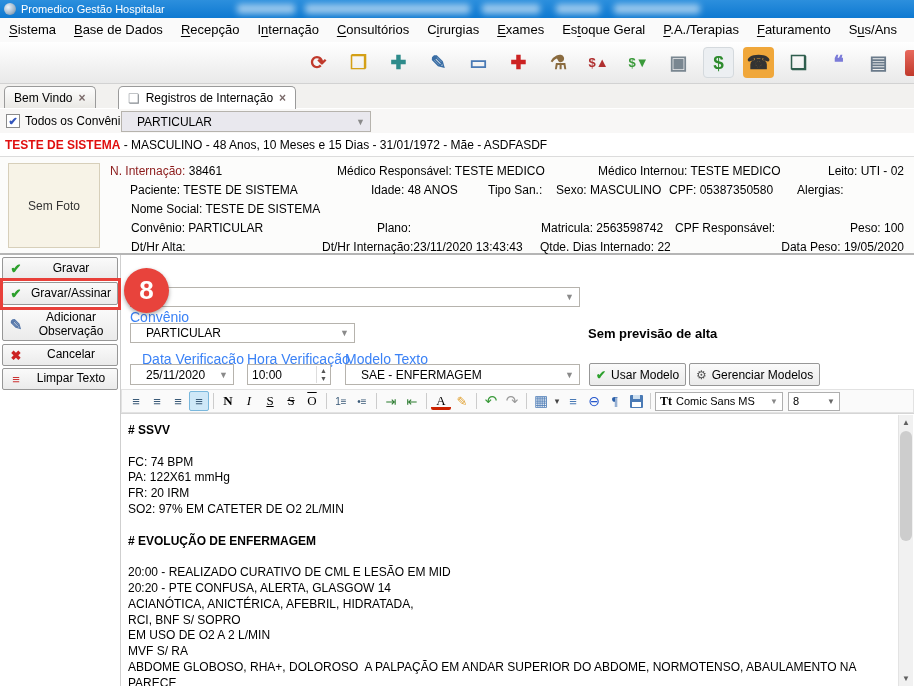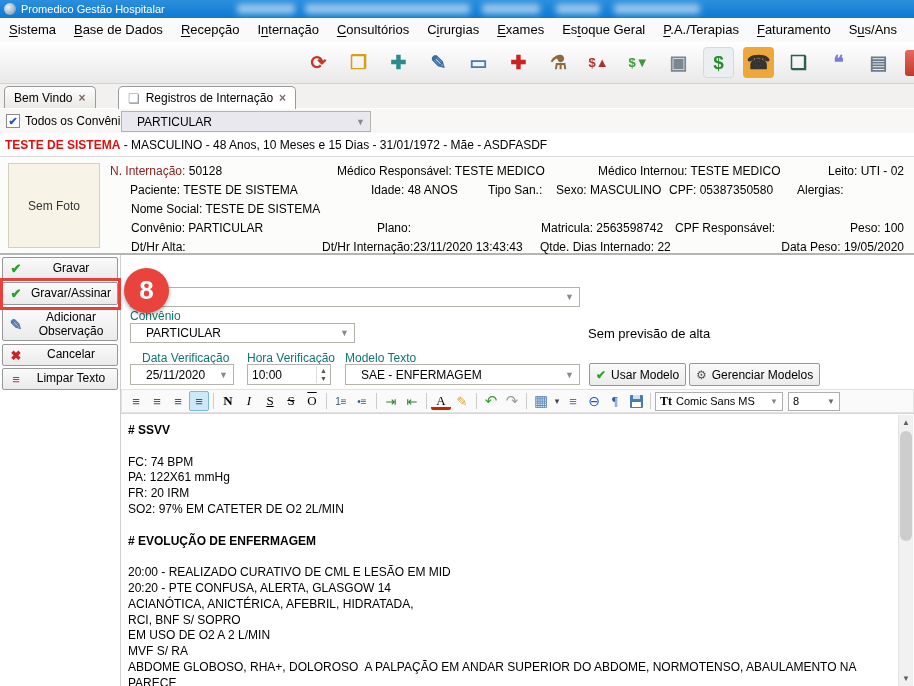--- a/index.html
+++ b/index.html
@@ -49,22 +49,22 @@
 
   
   .sbtn{position:absolute;left:2px;width:116px;background:linear-gradient(#fafafa,#ebebeb);border:1px solid #979797;border-radius:2px;font-size:12px;display:flex;align-items:center;cursor:pointer;}
   .sbtn .sic{width:26px;text-align:center;font-size:13px;font-weight:bold;}
   .sbtn .slb{flex:1;text-align:center;padding-right:4px;line-height:1.15;}
   .vsep{position:absolute;left:120px;top:255px;bottom:0;width:1px;background:#cfcfcf;}
   .red-rect{position:absolute;left:0;top:278px;width:121px;height:32px;border:3px solid #e8403a;z-index:5;pointer-events:none;}
   .red-circle{position:absolute;left:124px;top:268px;width:45px;height:45px;border-radius:50%;background:#e8433c;color:#fff;font-size:26px;font-weight:bold;display:flex;align-items:center;justify-content:center;z-index:6;box-shadow:0 2px 4px rgba(0,0,0,.35);}
 
   
-  .flabel{position:absolute;font-size:12px;color:#0f766e;white-space:nowrap;}
-  .bold-note{position:absolute;left:588px;top:326px;font-size:13px;font-weight:normal;}
+  .flabel{position:absolute;font-size:14px;color:#3b82f6;white-space:nowrap;}
+  .bold-note{position:absolute;left:588px;top:326px;font-size:13px;font-weight:bold;}
   .btn{position:absolute;height:23px;background:linear-gradient(#fafafa,#ebebeb);border:1px solid #979797;border-radius:2px;font-size:12px;display:flex;align-items:center;justify-content:center;gap:5px;cursor:pointer;padding:0 6px;white-space:nowrap;}
   .spin{position:absolute;background:#fff;border:1px solid #b6b3ad;font-size:12px;display:flex;align-items:center;padding-left:4px;}
   .spin .updown{margin-left:auto;display:flex;flex-direction:column;font-size:7px;color:#555;border-left:1px solid #ddd;padding:1px 3px;line-height:1.1;}
 
   
   .etoolbar{position:absolute;left:121px;top:389px;right:0;height:24px;background:#fafafa;border:1px solid #e2e2e2;display:flex;align-items:center;gap:1px;padding-left:4px;}
   .ebtn{width:20px;height:20px;display:flex;align-items:center;justify-content:center;font-size:13px;border-radius:2px;cursor:pointer;font-family:"Liberation Serif",serif;}
   .ebtn.sans{font-family:"Liberation Sans",sans-serif;}
   .ebtn.active{background:#cfe8f8;border:1px solid #79b7dc;}
   .esep{width:1px;height:16px;background:#ccc;margin:0 3px;}
@@ -168,21 +168,21 @@
     </div>
   </div>
 
   <div class="patientheader">
     <span class="pname">TESTE DE SISTEMA</span>
     <span> - MASCULINO - 48 Anos, 10 Meses e 15 Dias - 31/01/1972 - Mãe - ASDFASDF</span>
   </div>
 
   <div class="panel">
     <div class="semfoto">Sem Foto</div>
-    <span class="pf" style="left:110px;top:7px"><span class="dr">N. Internação:</span><span> 50128</span></span>
+    <span class="pf" style="left:110px;top:7px"><span class="dr">N. Internação:</span><span> 38461</span></span>
     <span class="pf" style="left:337px;top:7px">Médico Responsável: TESTE MEDICO</span>
     <span class="pf" style="left:598px;top:7px">Médico Internou: TESTE MEDICO</span>
     <span class="pf" style="right:10px;top:7px">Leito: UTI - 02</span>
     <span class="pf" style="left:130px;top:26px">Paciente: TESTE DE SISTEMA</span>
     <span class="pf" style="left:371px;top:26px">Idade: 48 ANOS</span>
     <span class="pf" style="left:488px;top:26px">Tipo San.:</span>
     <span class="pf" style="left:556px;top:26px">Sexo: MASCULINO</span>
     <span class="pf" style="left:669px;top:26px">CPF:  05387350580</span>
     <span class="pf" style="left:797px;top:26px">Alergias:</span>
     <span class="pf" style="left:131px;top:45px">Nome Social:  TESTE DE SISTEMA</span>

